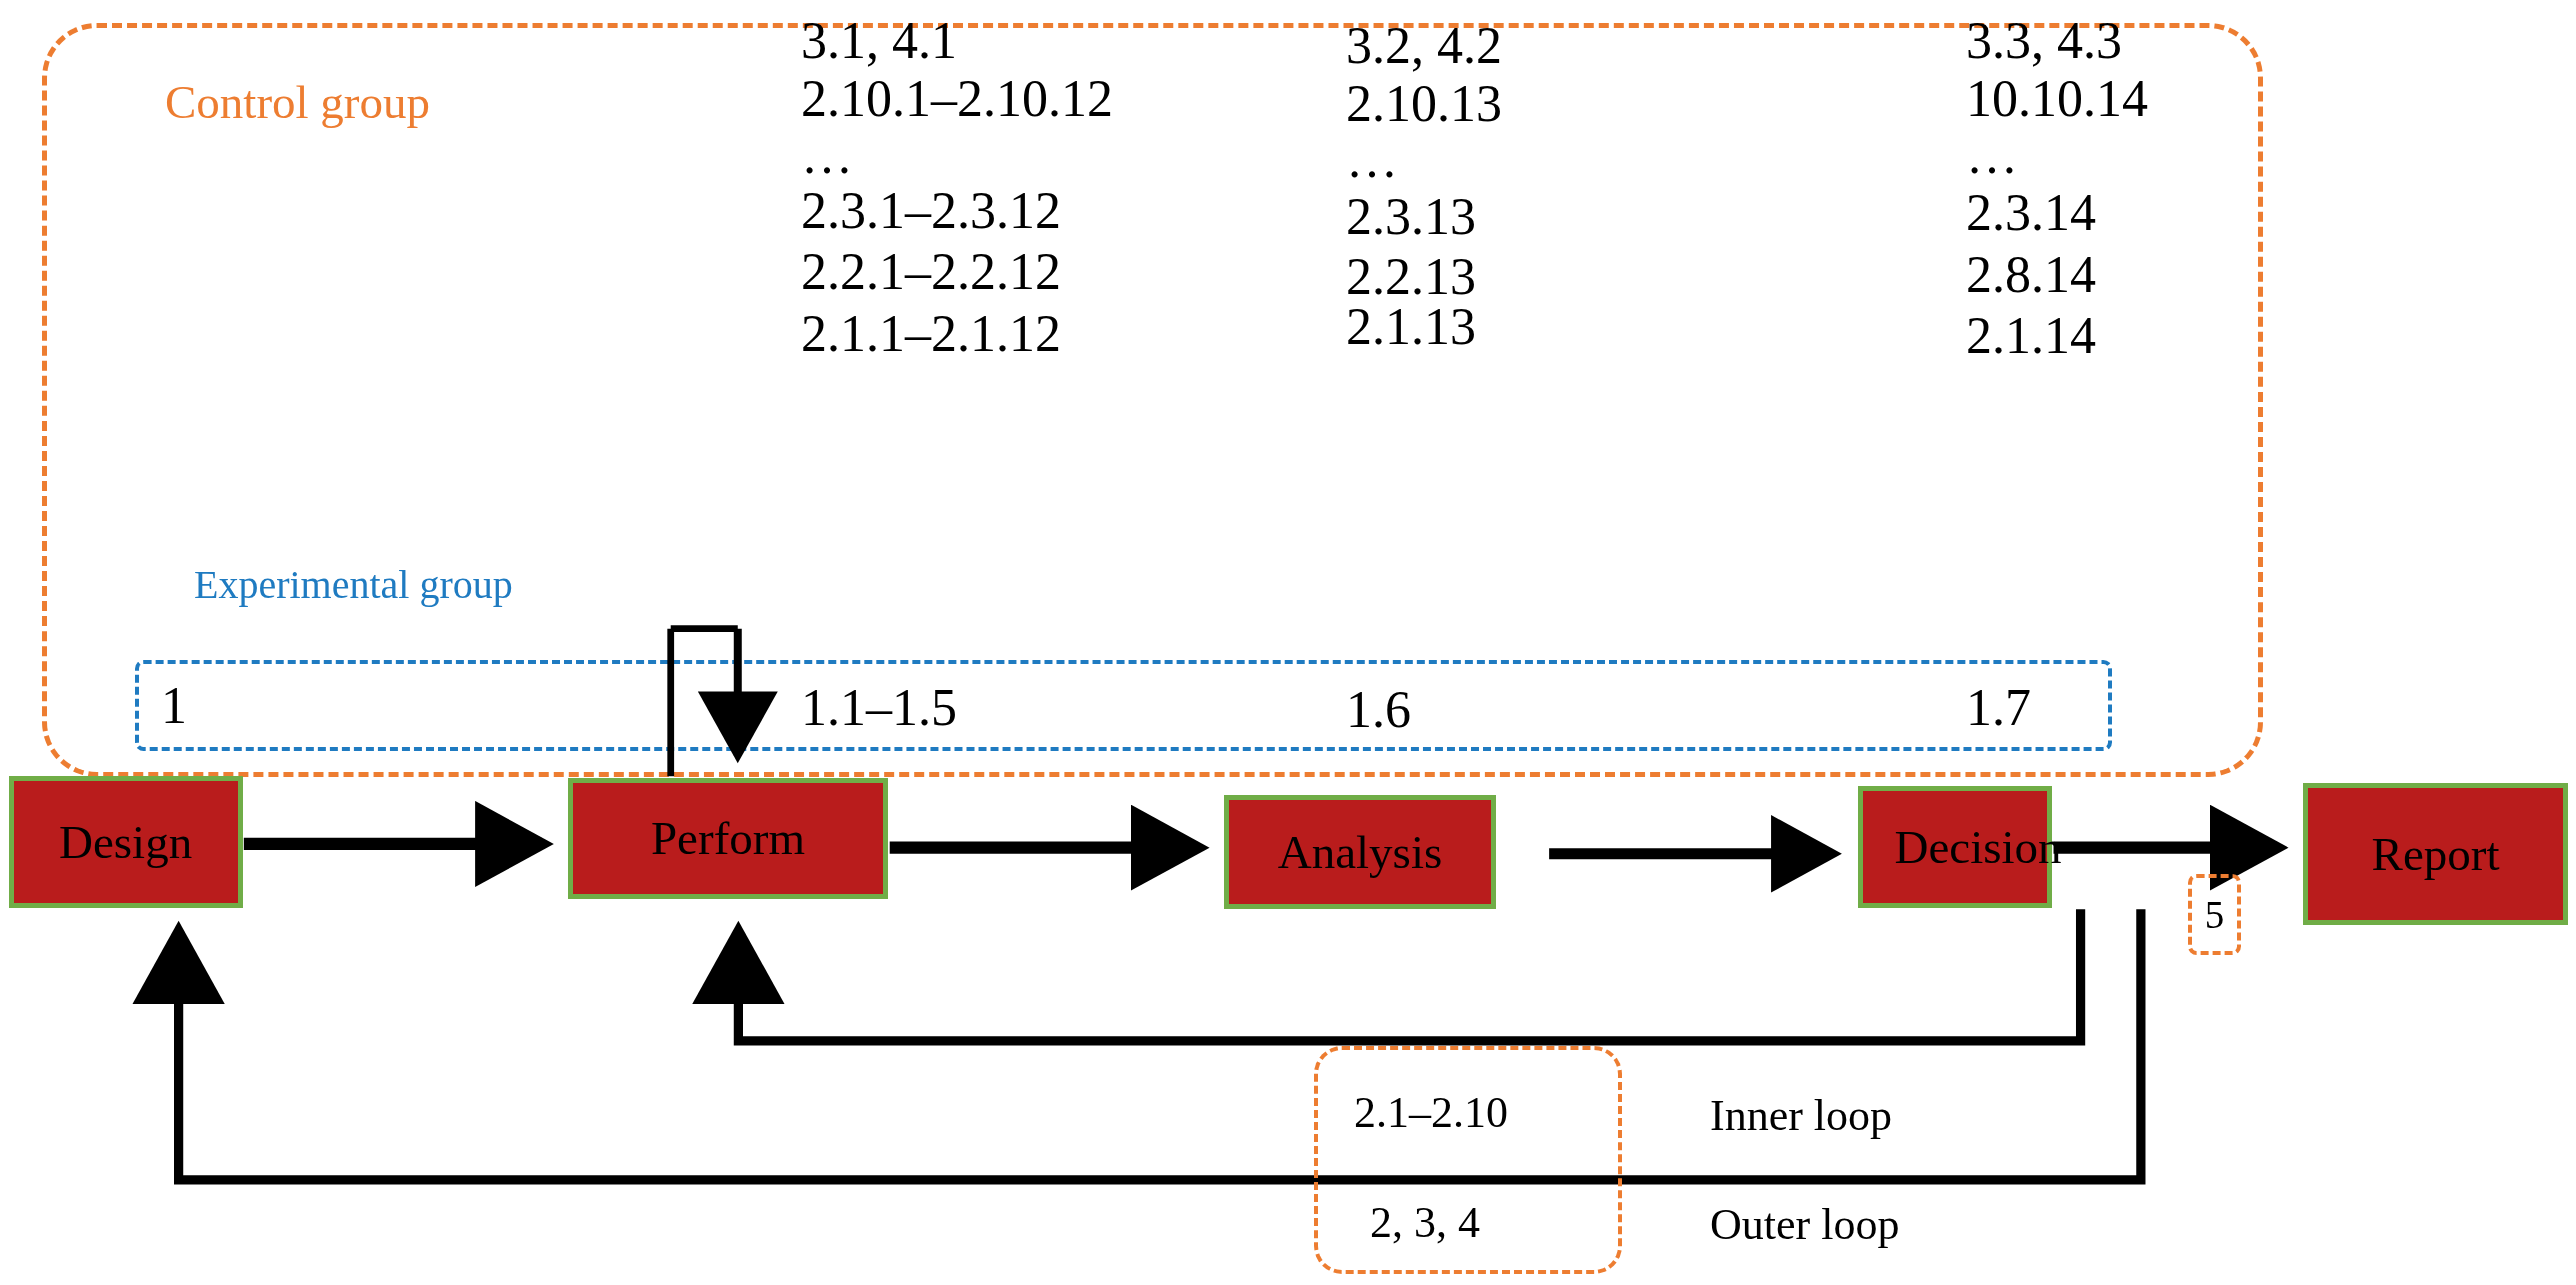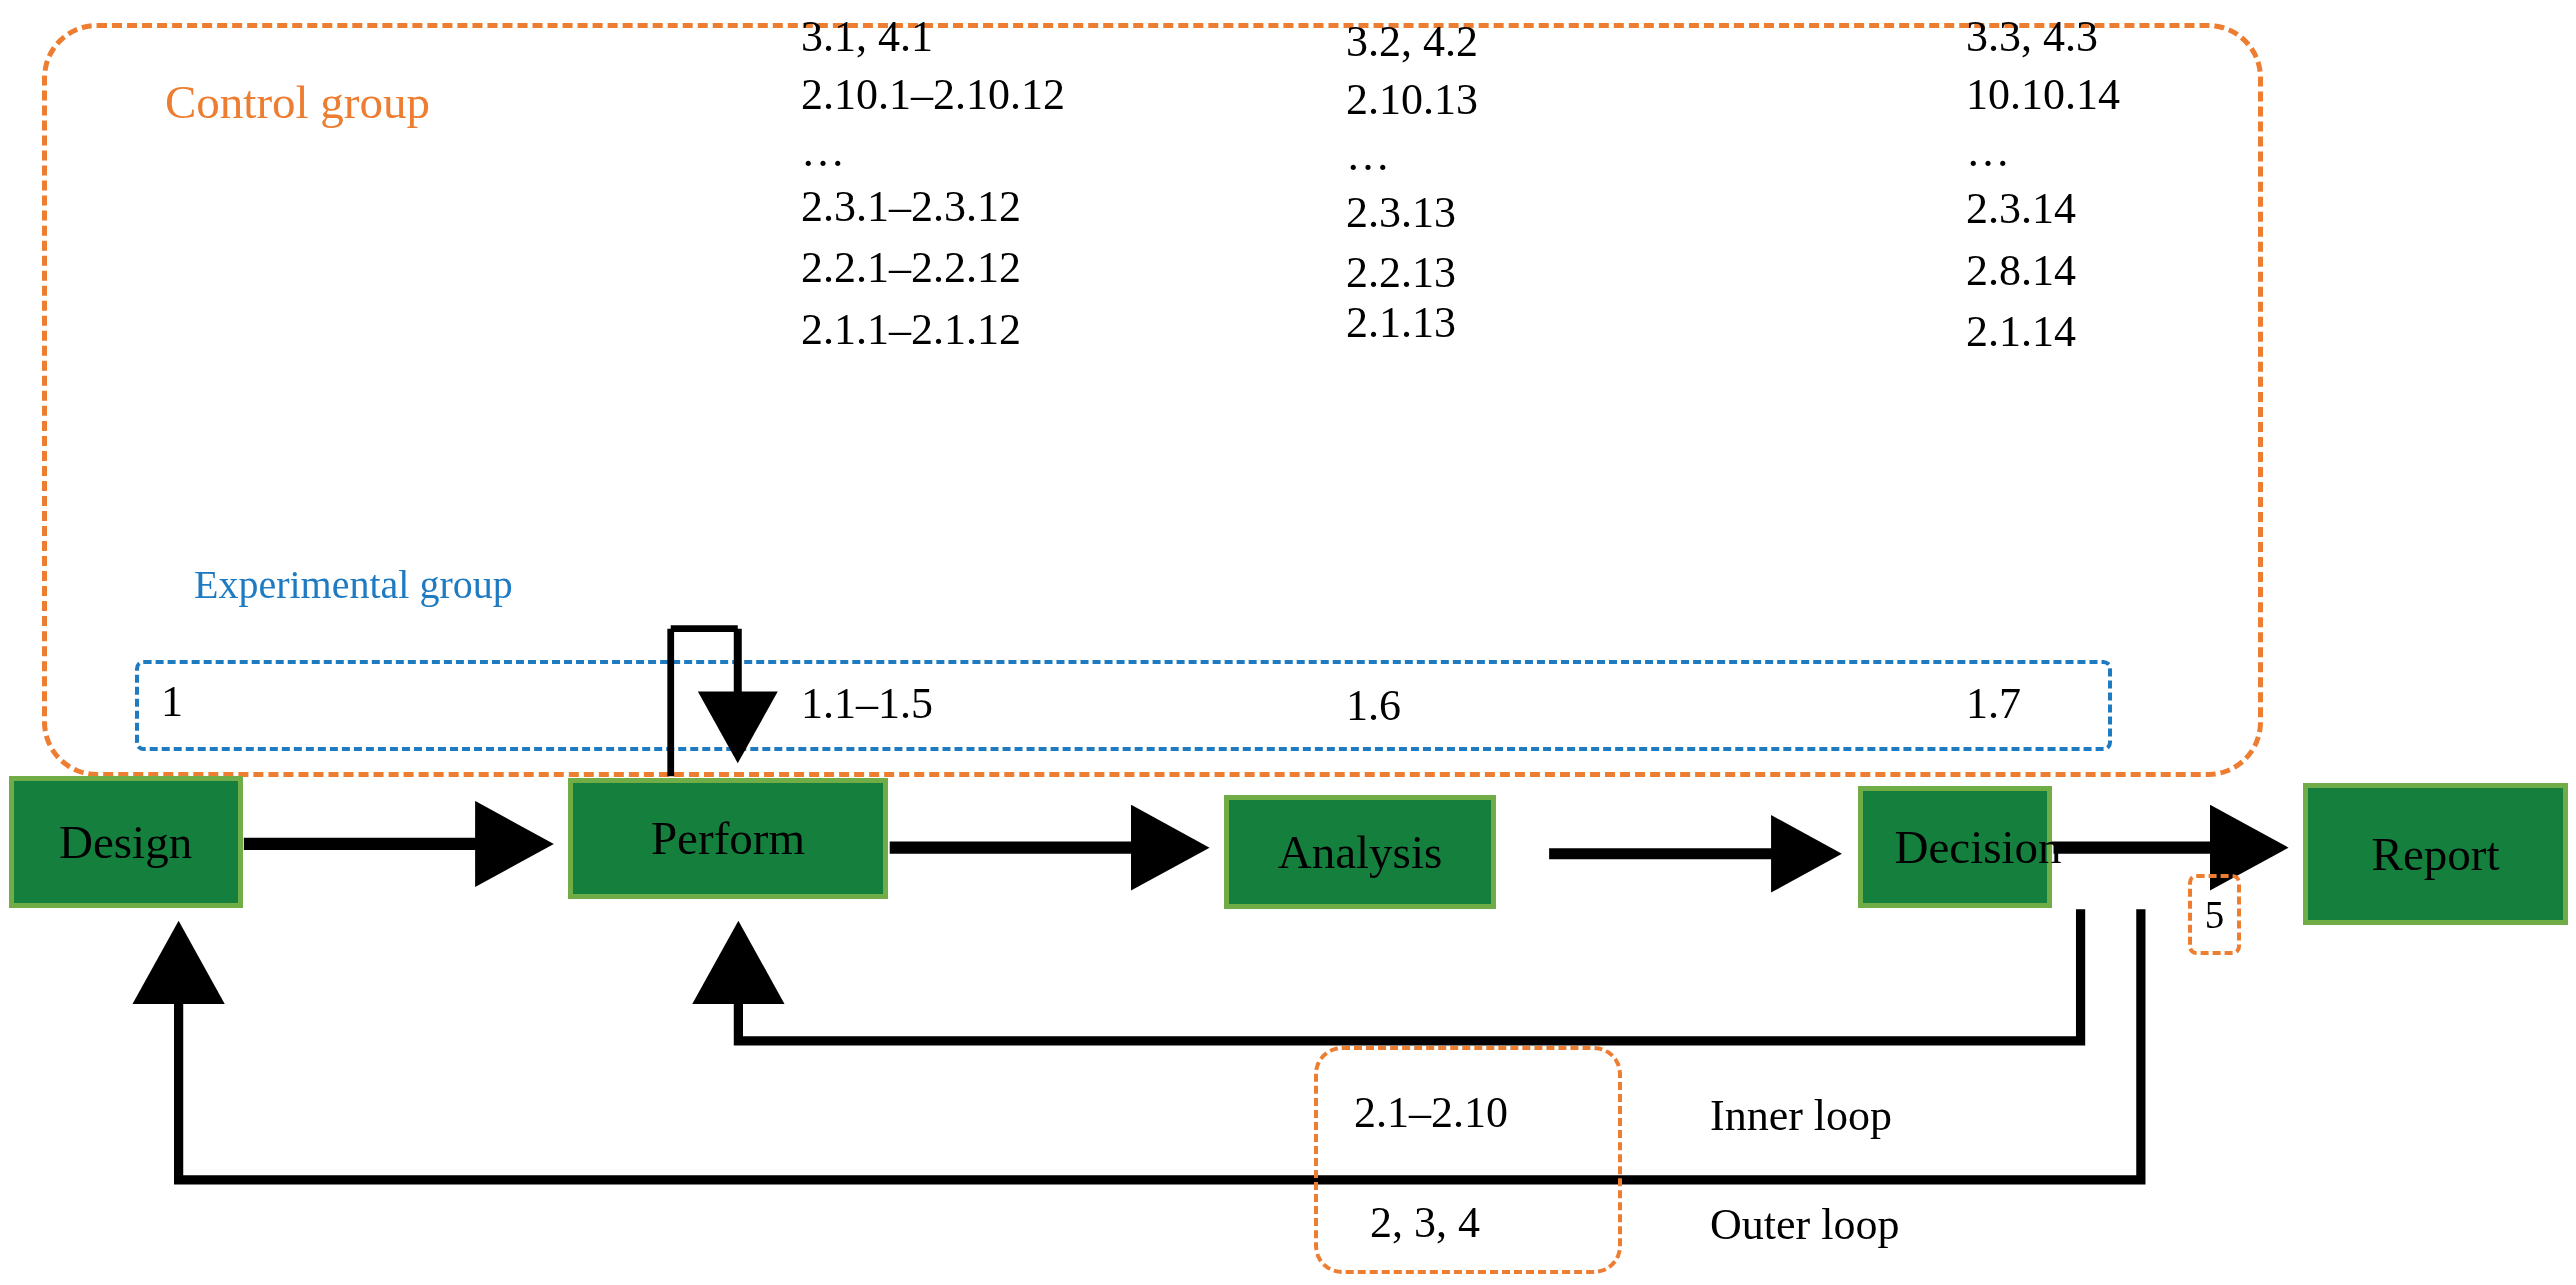--- a/index.html
+++ b/index.html
@@ -55,29 +55,29 @@
   #experimental-group-label {
     left: 194px;
     top: 565px;
     font-size: 40px;
     color: #1F7BC1;
   }
   .step-cell {
     position: absolute;
     white-space: nowrap;
     color: #000000;
-    font-size: 44px;
+    font-size: 52px;
     line-height: 1;
   }
   
   .proc-box {
     position: absolute;
     box-sizing: border-box;
     border: 5.5px solid #70AD47;
-    background: #15803d;
+    background: #b91c1c;
     display: flex;
     align-items: center;
     justify-content: center;
     color: #000000;
     font-size: 47px;
     line-height: 1;
   }
   #box-design    { left: 8.6px;   top: 776px; width: 234px; height: 132px; }
   #box-perform   { left: 568px;  top: 778px; width: 320px; height: 121px; }
   #box-analysis  { left: 1224px; top: 795px; width: 272px; height: 114px; }

